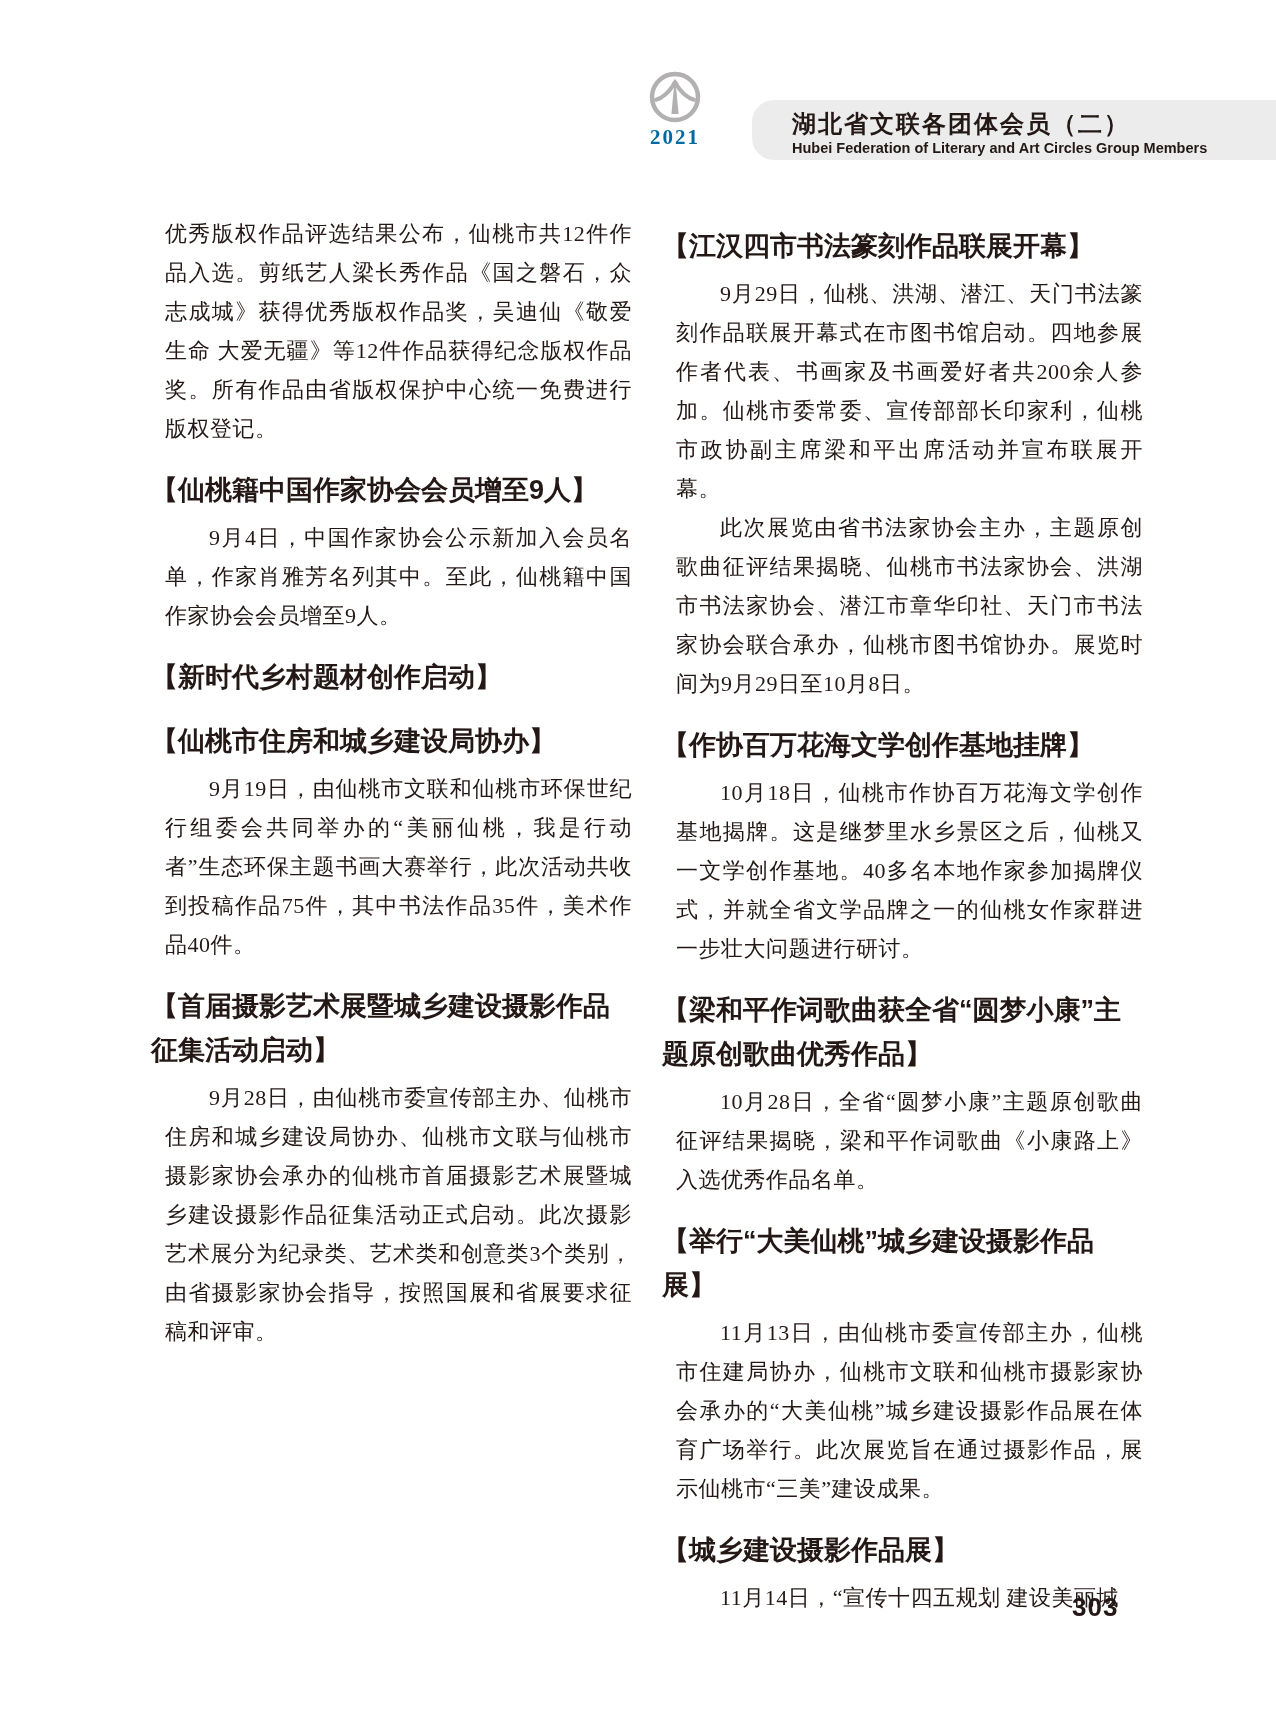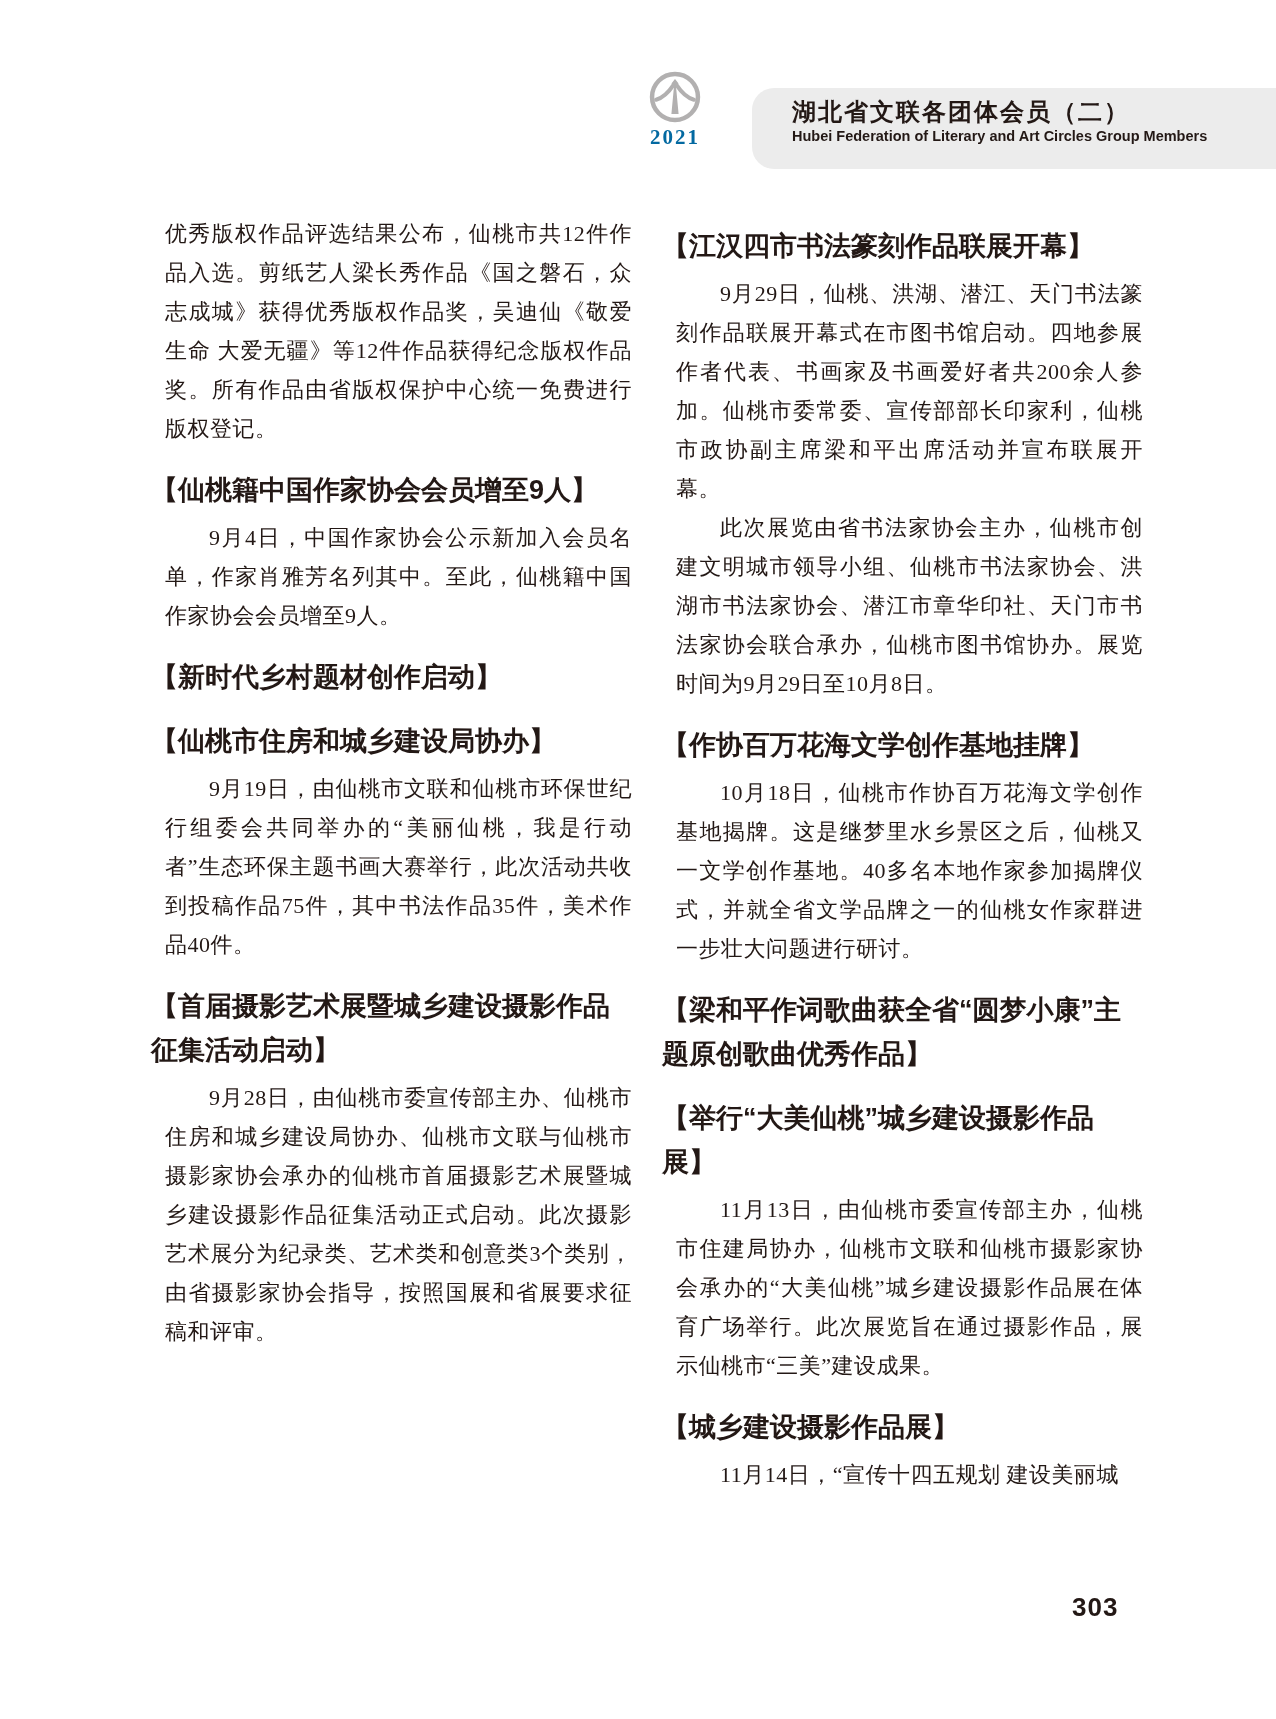--- a/index.html
+++ b/index.html
@@ -19,22 +19,22 @@
     text-align: center;
   }
   .logo svg { display: block; margin: 0 auto; }
   .logo-year {
     margin-top: 1px;
     font-family: "Liberation Serif", "DejaVu Serif", serif;
     font-weight: bold; font-size: 21px; letter-spacing: 2px;
     color: #0369a1;
   }
   .banner {
-    position: absolute; left: 752px; top: 88px;
-    width: 524px; height: 81px;
+    position: absolute; left: 752px; top: 100px;
+    width: 524px; height: 60px;
     background: #ececec;
     border-radius: 22px 0 0 22px;
   }
   .banner-zh {
     position: absolute; left: 40px; top: 8px;
     font-family: "Liberation Sans", "DejaVu Sans", sans-serif;
     font-weight: bold; font-size: 24px; letter-spacing: 2px;
     color: #231815; white-space: nowrap;
   }
   .banner-en {
@@ -112,28 +112,29 @@
       </section>
       <section class="section">
         <h2 class="section-title">【首届摄影艺术展暨城乡建设摄影作品征集活动启动】</h2>
         <p class="body-para">9月28日，由仙桃市委宣传部主办、仙桃市住房和城乡建设局协办、仙桃市文联与仙桃市摄影家协会承办的仙桃市首届摄影艺术展暨城乡建设摄影作品征集活动正式启动。此次摄影艺术展分为纪录类、艺术类和创意类3个类别，由省摄影家协会指导，按照国展和省展要求征稿和评审。</p>
       </section>
     </div>
   <div class="column col-right">
       <section class="section">
         <h2 class="section-title">【江汉四市书法篆刻作品联展开幕】</h2>
         <p class="body-para">9月29日，仙桃、洪湖、潜江、天门书法篆刻作品联展开幕式在市图书馆启动。四地参展作者代表、书画家及书画爱好者共200余人参加。仙桃市委常委、宣传部部长印家利，仙桃市政协副主席梁和平出席活动并宣布联展开幕。</p>
-        <p class="body-para">此次展览由省书法家协会主办，仙桃市创建文明城市领导小组、仙桃市书法家协会、洪湖市书法家协会、潜江市章华印社、天门市书法家协会联合承办，仙桃市图书馆协办。展览时间为9月29日至10月8日。</p>
+        <p class="body-para">此次展览由省书法家协会主办，主题原创歌曲征评结果揭晓、仙桃市书法家协会、洪湖市书法家协会、潜江市章华印社、天门市书法家协会联合承办，仙桃市图书馆协办。展览时间为9月29日至10月8日。</p>
       </section>
       <section class="section">
         <h2 class="section-title">【作协百万花海文学创作基地挂牌】</h2>
         <p class="body-para">10月18日，仙桃市作协百万花海文学创作基地揭牌。这是继梦里水乡景区之后，仙桃又一文学创作基地。40多名本地作家参加揭牌仪式，并就全省文学品牌之一的仙桃女作家群进一步壮大问题进行研讨。</p>
       </section>
       <section class="section">
         <h2 class="section-title">【梁和平作词歌曲获全省“圆梦小康”主题原创歌曲优秀作品】</h2>
+        <p class="body-para">10月28日，全省“圆梦小康”主题原创歌曲征评结果揭晓，梁和平作词歌曲《小康路上》入选优秀作品名单。</p>
       </section>
       <section class="section">
         <h2 class="section-title">【举行“大美仙桃”城乡建设摄影作品展】</h2>
         <p class="body-para">11月13日，由仙桃市委宣传部主办，仙桃市住建局协办，仙桃市文联和仙桃市摄影家协会承办的“大美仙桃”城乡建设摄影作品展在体育广场举行。此次展览旨在通过摄影作品，展示仙桃市“三美”建设成果。</p>
       </section>
       <section class="section">
         <h2 class="section-title">【城乡建设摄影作品展】</h2>
         <p class="body-para">11月14日，“宣传十四五规划 建设美丽城</p>
       </section>
     </div>

